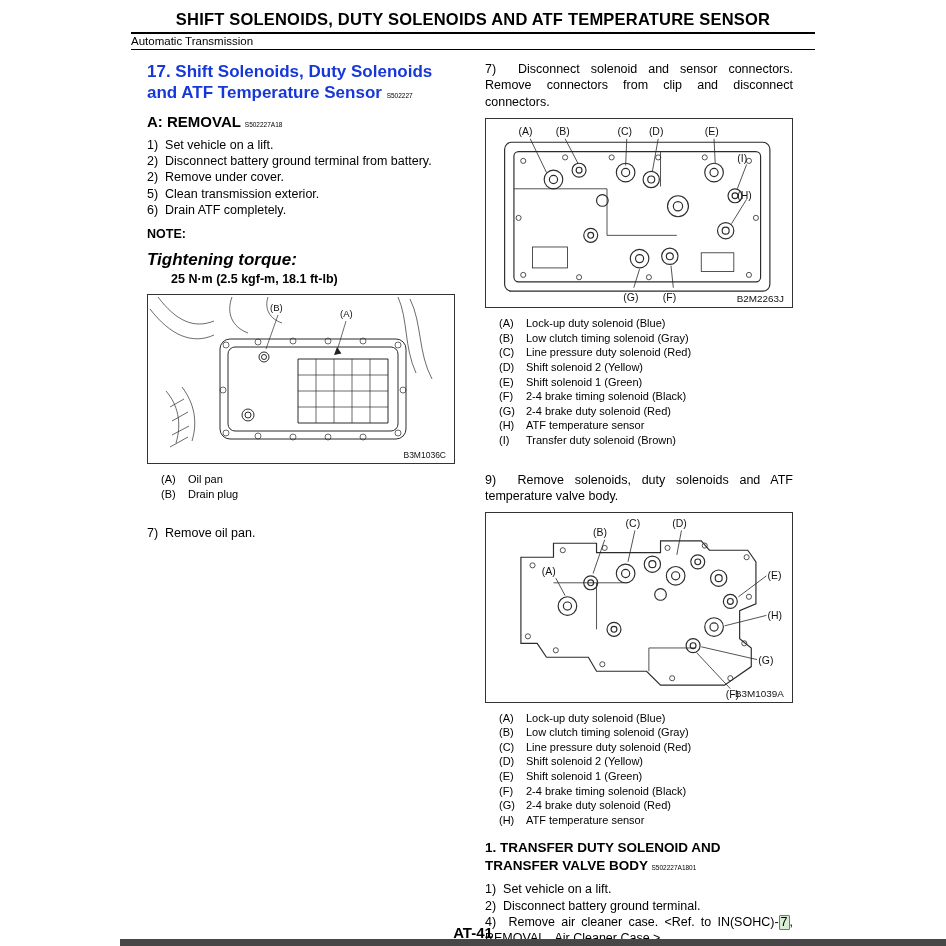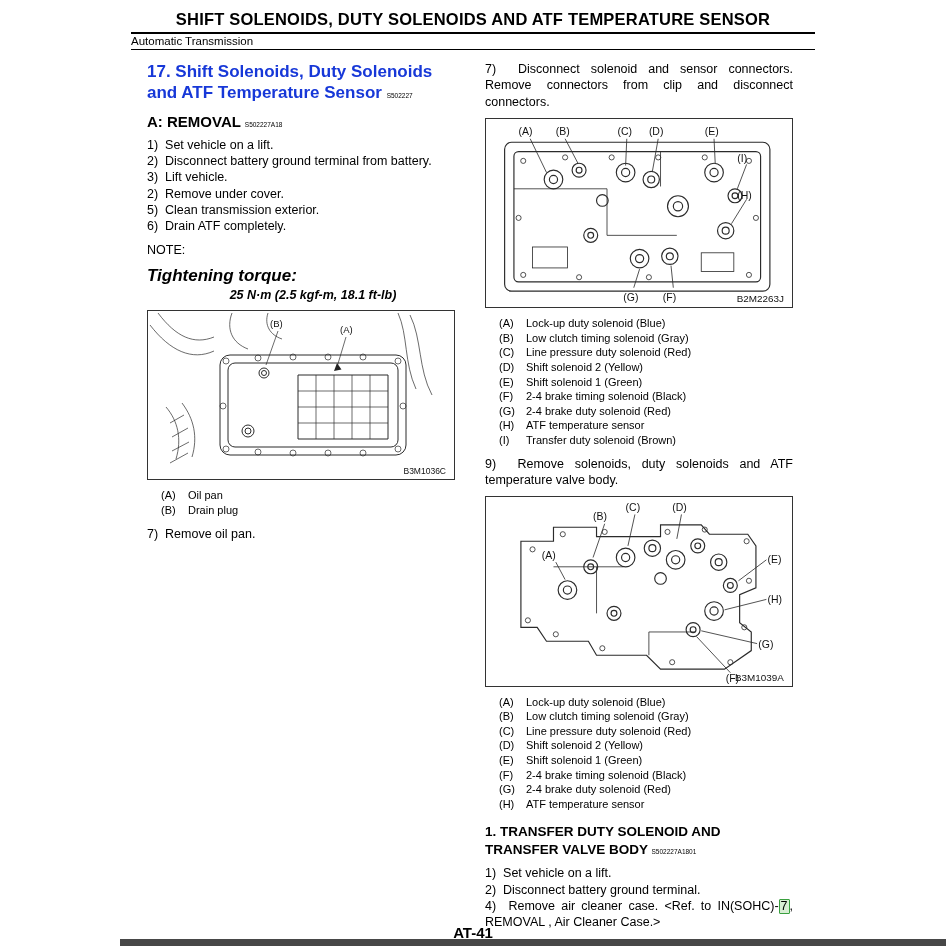--- a/index.html
+++ b/index.html
@@ -17,25 +17,25 @@
   
   .cols { display:flex; gap:30px; padding:11px 6px 0 16px; }
   .col { width:308px; flex:0 0 308px; }
 
   .sec-title { color:#1738d8; font-size:17px; font-weight:bold; line-height:1.26; }
   .tiny-code { font-size:6.5px; font-weight:normal; color:#000; }
   .sub-head { font-size:15px; font-weight:bold; margin-top:9px; }
   .sub-head .tiny-code { font-size:6.5px; }
 
   .para { font-size:12.5px; line-height:1.3; text-align:justify; white-space:pre-wrap; }
-  .steps { margin-top:7px; } .mt12{margin-top:8px;}
-
-  .note-label { font-size:12.5px; font-weight:normal; margin-top:9px; }
+  .steps { margin-top:7px; } .mt12{margin-top:24px;}
+
+  .note-label { font-size:12.5px; font-weight:bold; margin-top:9px; }
   .torque-label { font-size:17px; font-weight:bold; font-style:italic; margin-top:9px; }
-  .torque-value { font-size:12.5px; font-weight:bold; font-style:italic; padding-left:24px; margin-top:2px;text-align:center; }
+  .torque-value { font-size:12.5px; font-weight:bold; padding-left:24px; margin-top:2px; }
 
   .figure { border:1px solid #333; margin-top:8px; background:#fff; }
   .figure svg { display:block; width:100%; height:auto; }
   svg text { font-family:"Liberation Sans","DejaVu Sans",sans-serif; fill:#111; }
   .draw { stroke:#2b2b2b; fill:none; stroke-width:1; }
   .draw-thin { stroke:#2b2b2b; fill:none; stroke-width:.7; }
 
   .legend { margin:8px 0 0 14px; }
   .legend-row { display:flex; font-size:11px; line-height:14.6px; }
   .legend-row .key { flex:0 0 27px; }
@@ -64,21 +64,20 @@
 
       <div class="col">
 
         <h2 class="sec-title"><span>17. Shift Solenoids, Duty Solenoids and ATF Temperature Sensor</span> <span class="tiny-code">S502227</span></h2>
 
         <div class="sub-head"><span>A: REMOVAL</span> <span class="tiny-code">S502227A18</span></div>
 
         <div class="steps">
           <p class="para">1)  Set vehicle on a lift.</p>
           <p class="para">2)  Disconnect battery ground terminal from battery.</p>
-          <p class="para">3)  Lift vehicle.</p>
           <p class="para">2)  Remove under cover.</p>
           <p class="para">5)  Clean transmission exterior.</p>
           <p class="para">6)  Drain ATF completely.</p>
         </div>
 
         <div class="note-label">NOTE:</div>
 
         <div class="torque-label">Tightening torque:</div>
         <div class="torque-value">25 N·m (2.5 kgf-m, 18.1 ft-lb)</div>
 

